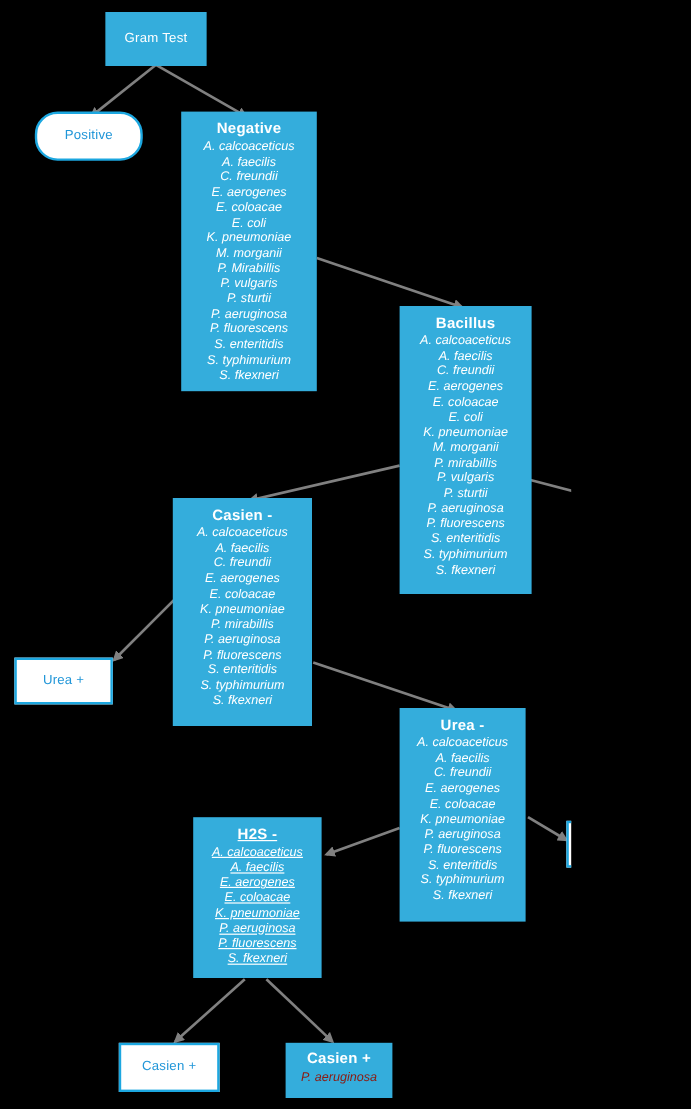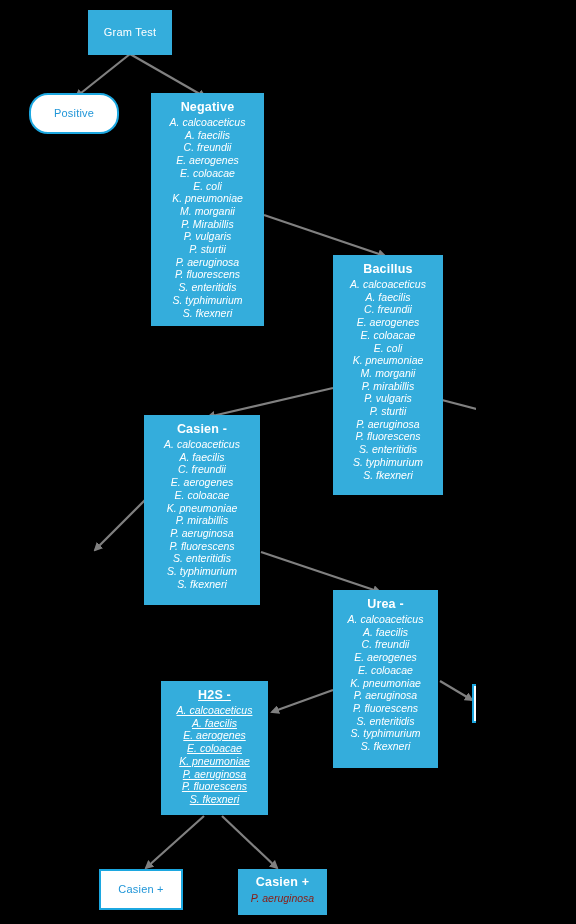--- a/index.html
+++ b/index.html
@@ -159,20 +159,23 @@
         <div class="species">K. pneumoniae</div>
         <div class="species">P. mirabillis</div>
         <div class="species">P. aeruginosa</div>
         <div class="species">P. fluorescens</div>
         <div class="species">S. enteritidis</div>
         <div class="species">S. typhimurium</div>
         <div class="species">S. fkexneri</div>
       </div>
   </div>
 
+  <div class="node outline" style="left:12px; top:548px; width:82px; height:39px;">
+    <span class="node-title">Urea +</span>
+  </div>
 
   <div class="node filled" style="left:333px; top:590px; width:105px; height:178px;text-align:center;">
     <div class="node-title">Urea  -</div>
     <div>
         <div class="species">A. calcoaceticus</div>
         <div class="species">A. faecilis</div>
         <div class="species">C. freundii</div>
         <div class="species">E. aerogenes</div>
         <div class="species">E. coloacae</div>
         <div class="species">K. pneumoniae</div>

